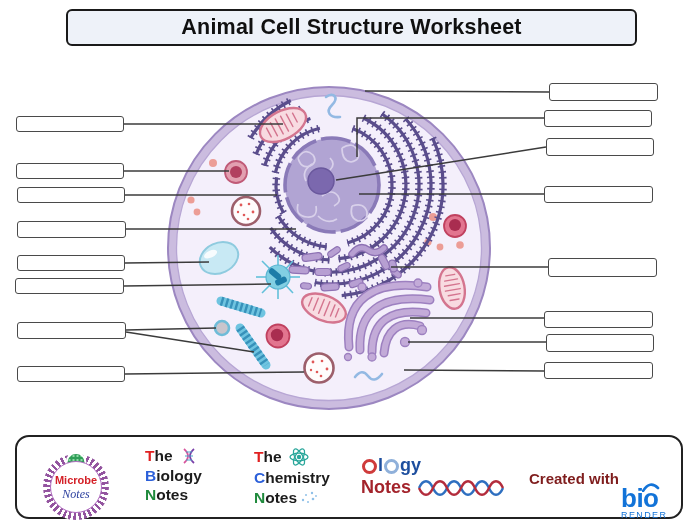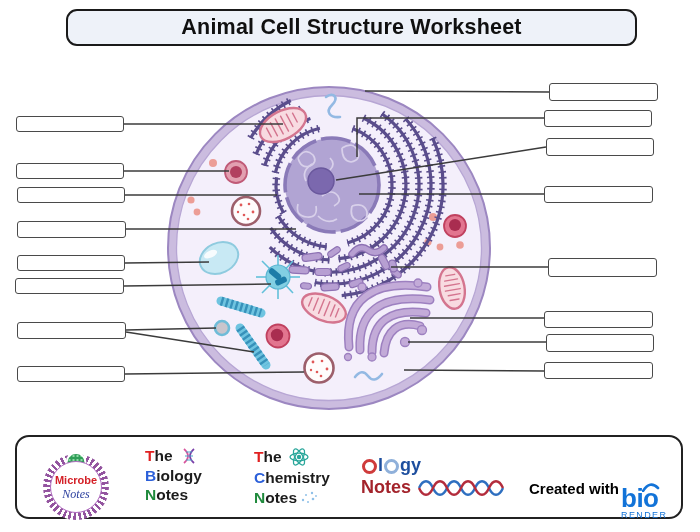--- a/index.html
+++ b/index.html
@@ -1,20 +1,20 @@
 <!DOCTYPE html>
 <html><head>
 <meta charset="utf-8">
 <style>
   html,body{margin:0;padding:0;background:#fff;}
   #page{position:relative;width:700px;height:532px;background:#fff;overflow:hidden;
         font-family:"Liberation Sans",sans-serif;}
   
   #title-box{position:absolute;left:66px;top:9px;width:571px;height:37px;box-sizing:border-box;
-             background:#eef2f9;border:2px solid #1a1a1a;border-radius:11px;
+             background:#eef2f9;border:2px solid #1a1a1a;border-radius:6px;
              display:flex;align-items:center;justify-content:center;}
   #title-box span{font-size:21.5px;font-weight:700;color:#101010;letter-spacing:.2px;}
   
   .abox{position:absolute;background:#fff;border:1.8px solid #4a4a4a;border-radius:3px;
         box-sizing:border-box;z-index:3;}
   
   #cell-svg{position:absolute;left:0;top:0;z-index:1;}
   .lbl{stroke:#3b3b3b;stroke-width:1.5;fill:none;}
   .er-base{stroke:#5a4d8c;stroke-width:3.2;fill:none;}
   .er-dots{stroke:#5a4d8c;stroke-width:7.5;fill:none;stroke-dasharray:1.6 4.2;stroke-linecap:butt;}
@@ -43,21 +43,21 @@
   .notes-block{position:absolute;top:9px;font-size:15.5px;font-weight:700;color:#1c1c1c;line-height:19.5px;}
   .notes-block .row{display:flex;align-items:center;white-space:pre;}
   .lred{color:#e02020;} .lblue{color:#2b5fd9;} .lgreen{color:#1f8a3c;}
   #tbn{left:128px;} #tcn{left:237px;}
   #alevel{position:absolute;left:344px;top:18px;}
   #alevel .l1{display:flex;align-items:center;font-size:18px;font-weight:700;color:#1d4e9e;white-space:pre;}
   .oc{display:inline-block;width:9px;height:9px;border-radius:50%;margin:2px 1px 0 1px;}
   .oc.red{border:3px solid #cf3b3b;} .oc.blue{border:3px solid #8fb0da;}
   #alevel .l2{display:flex;align-items:center;gap:6px;margin-top:1px;}
   #alevel .l2 .nt{font-size:18px;font-weight:700;color:#a3232b;}
-  #created{position:absolute;left:512px;top:43px;font-size:15px;font-weight:700;color:#000000;}
+  #created{position:absolute;left:512px;top:33px;font-size:15px;font-weight:700;color:#7f1d1d;}
   #biorender{position:absolute;left:604px;top:19px;width:60px;text-align:left;color:#1273d8;}
   #biorender .bio{font-size:26px;font-weight:800;line-height:24px;letter-spacing:-.5px;position:relative;margin-top:30px;}
   #biorender .bio svg{position:absolute;left:21px;top:-4px;}
   #biorender .rend{font-size:9px;font-weight:400;letter-spacing:1.4px;line-height:10px;}
 </style>
 </head>
 <body>
 
 <div id="page">
 

